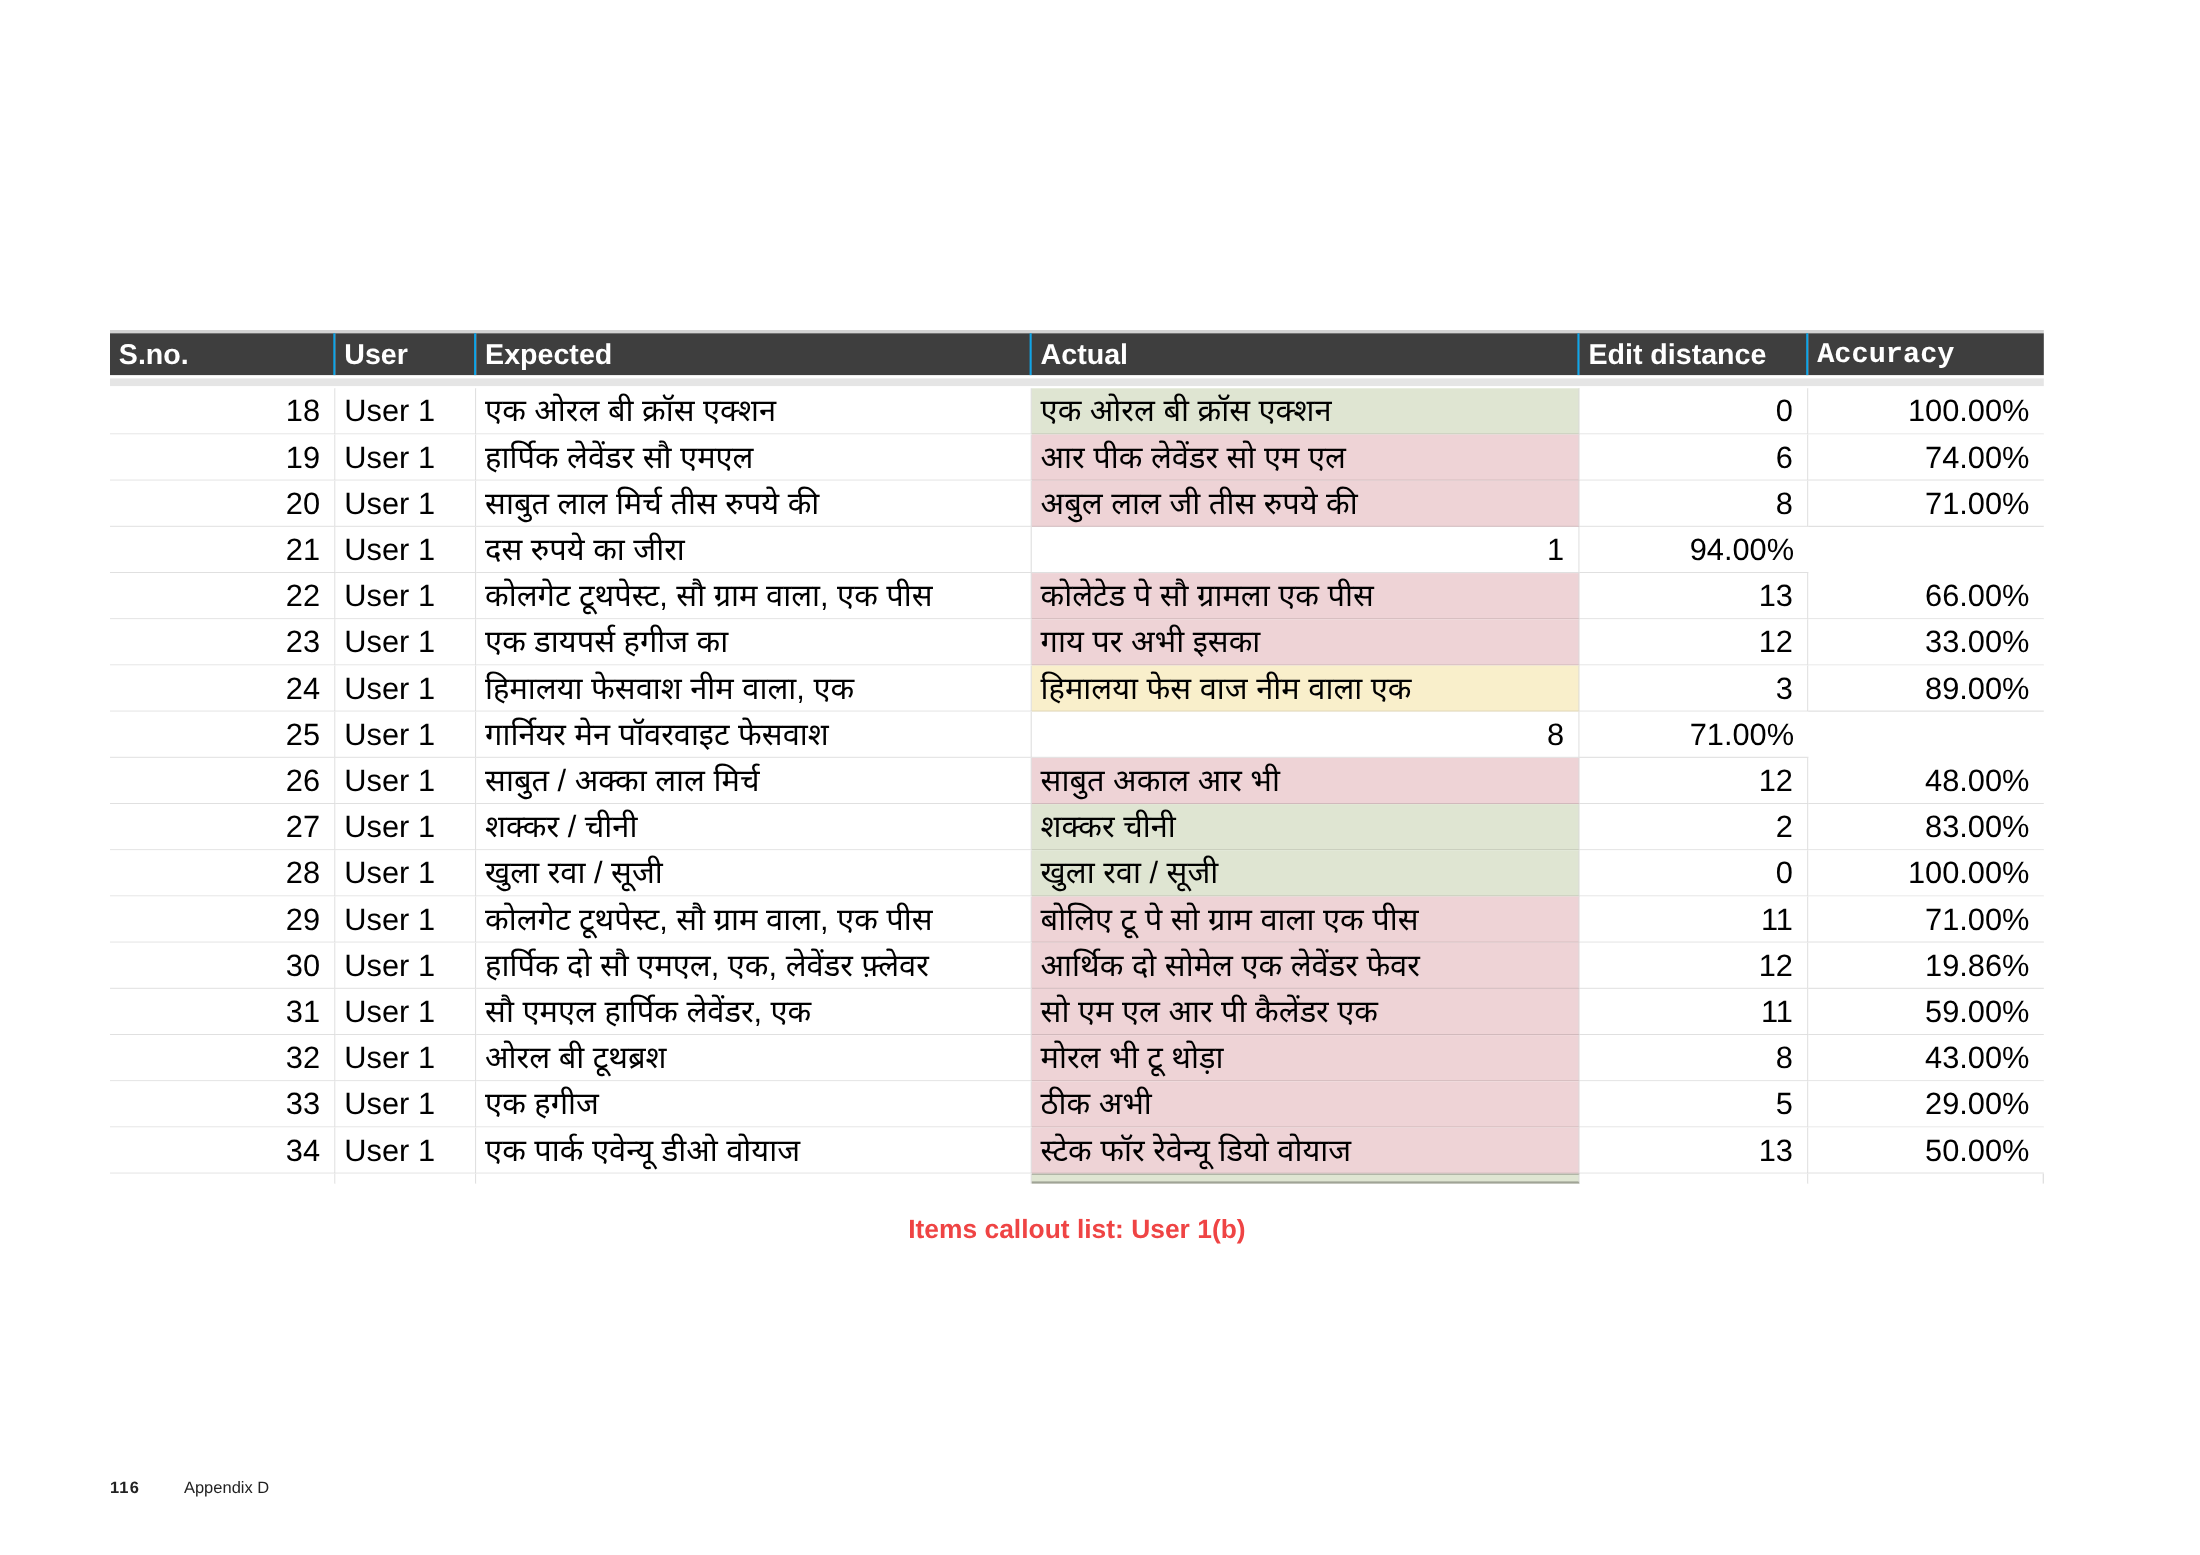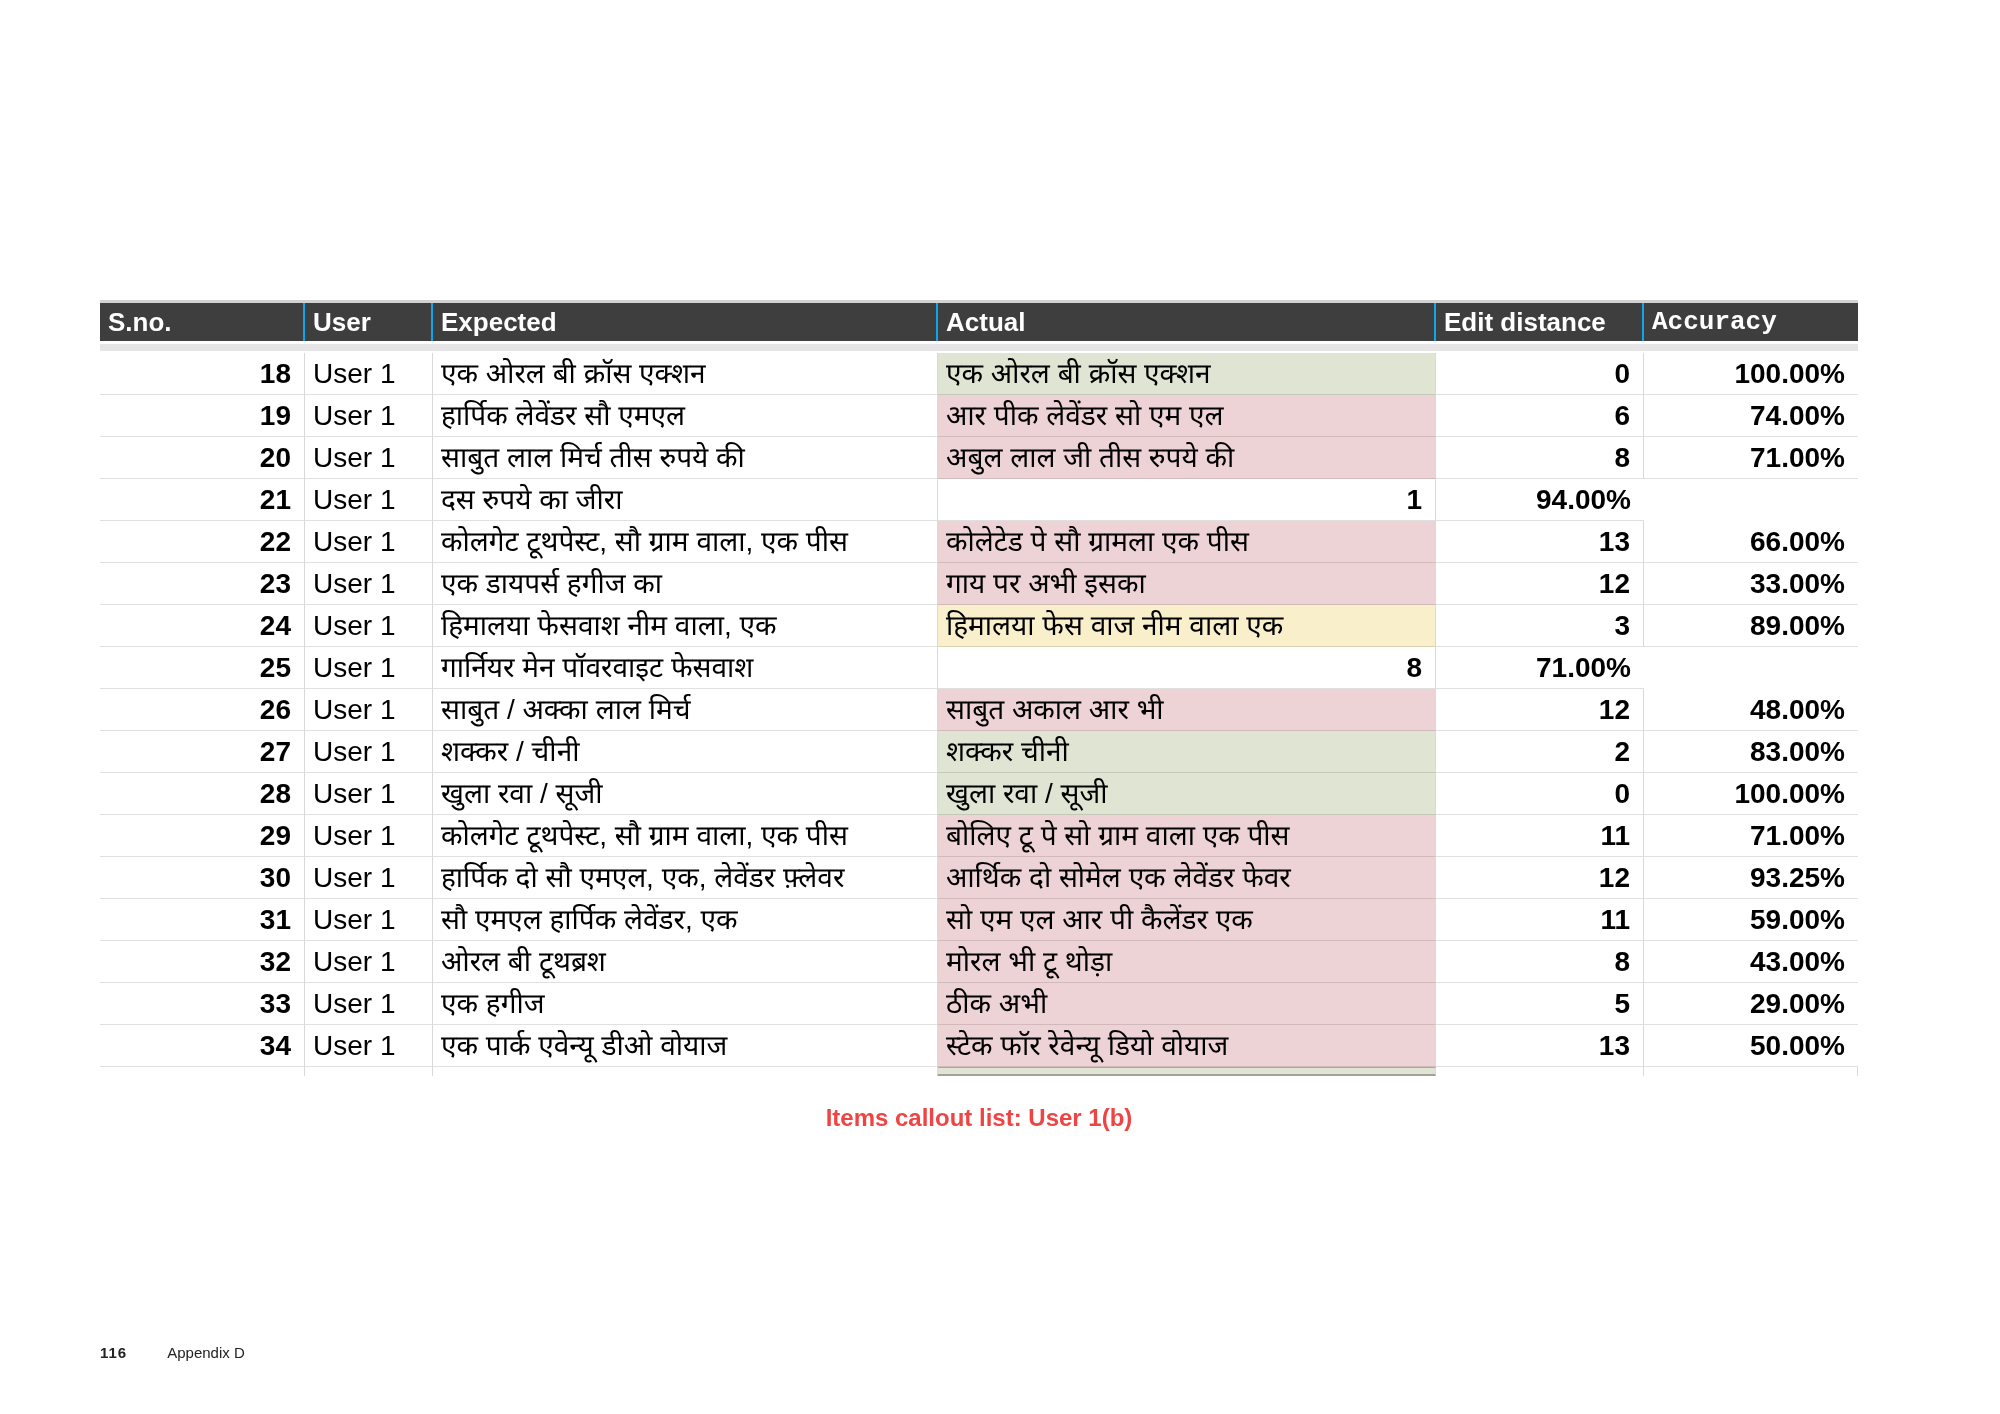--- a/index.html
+++ b/index.html
@@ -36,21 +36,21 @@
   .t-body .cell{
     display:flex;align-items:center;
     font-size:28px;line-height:1;
     padding:0 0 0 8px;
     border-right:1px solid var(--grid_line,#d9d9d9);
     border-bottom:1px solid rgba(0,0,0,0.12);
     white-space:nowrap;overflow:hidden;
     background:#fff;
   }
   .t-body .cell:last-child{border-right:none;}
-  .cell.num{justify-content:flex-end;padding:0 13px 0 0;font-weight:bold;}
+  .cell.num{justify-content:flex-end;padding:0 13px 0 0;}
   .cell.status-match{background:var(--match_green,#dfe5d2);}
   .cell.status-error{background:var(--error_red,#eed3d6);}
   .cell.status-partial{background:var(--partial_yellow,#f9efcb);}
   .t-sliver{height:9px;}
   .t-sliver .cell{border-bottom:none;background:#fff;border-right:1px solid var(--grid_line,#d9d9d9);}
   .t-sliver .cell.actual-sliver{
     background:var(--match_green,#dfe5d2);
     border-top:1px solid rgba(0,0,0,0.25);
     border-bottom:2px solid rgba(0,0,0,0.28);
   }
@@ -192,21 +192,21 @@
     <div class="cell num">11</div>
     <div class="cell num">71.00%</div>
   </div>
 
   <div class="t-row t-data-row">
     <div class="cell num">30</div>
     <div class="cell">User 1</div>
     <div class="cell">हार्पिक दो सौ एमएल, एक, लेवेंडर फ़्लेवर</div>
     <div class="cell status-error">आर्थिक दो सोमेल एक लेवेंडर फेवर</div>
     <div class="cell num">12</div>
-    <div class="cell num">93.25%</div>
+    <div class="cell num">19.86%</div>
   </div>
 
   <div class="t-row t-data-row">
     <div class="cell num">31</div>
     <div class="cell">User 1</div>
     <div class="cell">सौ एमएल हार्पिक लेवेंडर, एक</div>
     <div class="cell status-error">सो एम एल आर पी कैलेंडर एक</div>
     <div class="cell num">11</div>
     <div class="cell num">59.00%</div>
   </div>

